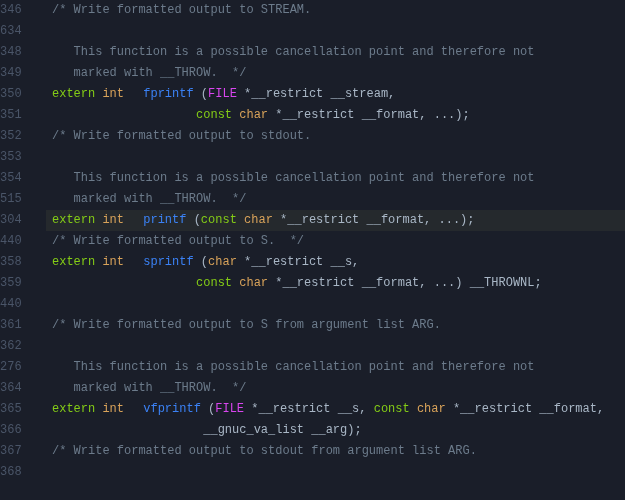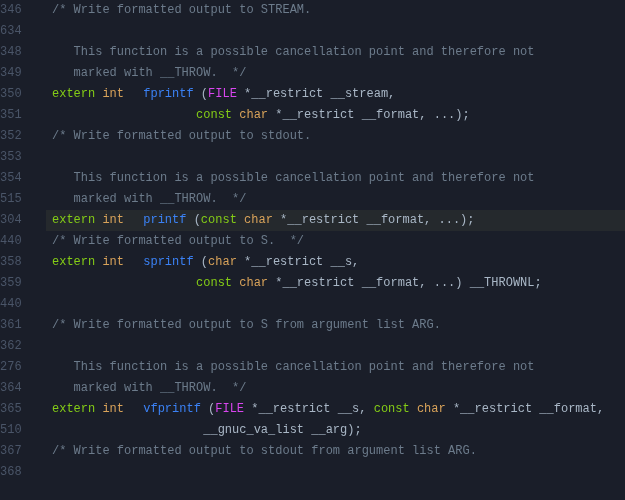--- a/index.html
+++ b/index.html
@@ -63,18 +63,18 @@
       <div class="ln">304</div>
       <div class="ln">440</div>
       <div class="ln">358</div>
       <div class="ln">359</div>
       <div class="ln">440</div>
       <div class="ln">361</div>
       <div class="ln">362</div>
       <div class="ln">276</div>
       <div class="ln">364</div>
       <div class="ln">365</div>
-      <div class="ln">510</div>
+      <div class="ln">366</div>
       <div class="ln">367</div>
       <div class="ln">368</div>
     </div>
   <div class="code" id="code"><div class="line"><span class="tok-comment">/* Write formatted output to STREAM.</span></div><div class="line">&nbsp;</div><div class="line"><span class="tok-comment">   This function is a possible cancellation point and therefore not</span></div><div class="line"><span class="tok-comment">   marked with __THROW.  */</span></div><div class="line"><span class="tok-keyword">extern</span><span> </span><span class="tok-type">int</span><span> </span><span class="tok-func">fprintf</span><span class="tok-punct"> (</span><span class="tok-ident">FILE</span><span class="tok-punct"> *__restrict __stream,</span></div><div class="line"><span>                    </span><span class="tok-keyword">const</span><span> </span><span class="tok-type">char</span><span class="tok-punct"> *__restrict __format, ...);</span></div><div class="line"><span class="tok-comment">/* Write formatted output to stdout.</span></div><div class="line">&nbsp;</div><div class="line"><span class="tok-comment">   This function is a possible cancellation point and therefore not</span></div><div class="line"><span class="tok-comment">   marked with __THROW.  */</span></div><div class="line hl"><span class="tok-keyword">extern</span><span> </span><span class="tok-type">int</span><span> </span><span class="tok-func">printf</span><span class="tok-punct"> (</span><span class="tok-keyword">const</span><span> </span><span class="tok-type">char</span><span class="tok-punct"> *__restrict __format, ...);</span></div><div class="line"><span class="tok-comment">/* Write formatted output to S.  */</span></div><div class="line"><span class="tok-keyword">extern</span><span> </span><span class="tok-type">int</span><span> </span><span class="tok-func">sprintf</span><span class="tok-punct"> (</span><span class="tok-type">char</span><span class="tok-punct"> *__restrict __s,</span></div><div class="line"><span>                    </span><span class="tok-keyword">const</span><span> </span><span class="tok-type">char</span><span class="tok-punct"> *__restrict __format, ...) __THROWNL;</span></div><div class="line">&nbsp;</div><div class="line"><span class="tok-comment">/* Write formatted output to S from argument list ARG.</span></div><div class="line">&nbsp;</div><div class="line"><span class="tok-comment">   This function is a possible cancellation point and therefore not</span></div><div class="line"><span class="tok-comment">   marked with __THROW.  */</span></div><div class="line"><span class="tok-keyword">extern</span><span> </span><span class="tok-type">int</span><span> </span><span class="tok-func">vfprintf</span><span class="tok-punct"> (</span><span class="tok-ident">FILE</span><span class="tok-punct"> *__restrict __s, </span><span class="tok-keyword">const</span><span> </span><span class="tok-type">char</span><span class="tok-punct"> *__restrict __format,</span></div><div class="line"><span class="tok-punct">                     __gnuc_va_list __arg);</span></div><div class="line"><span class="tok-comment">/* Write formatted output to stdout from argument list ARG.</span></div><div class="line">&nbsp;</div></div>
 </div>
 
 </body></html>

